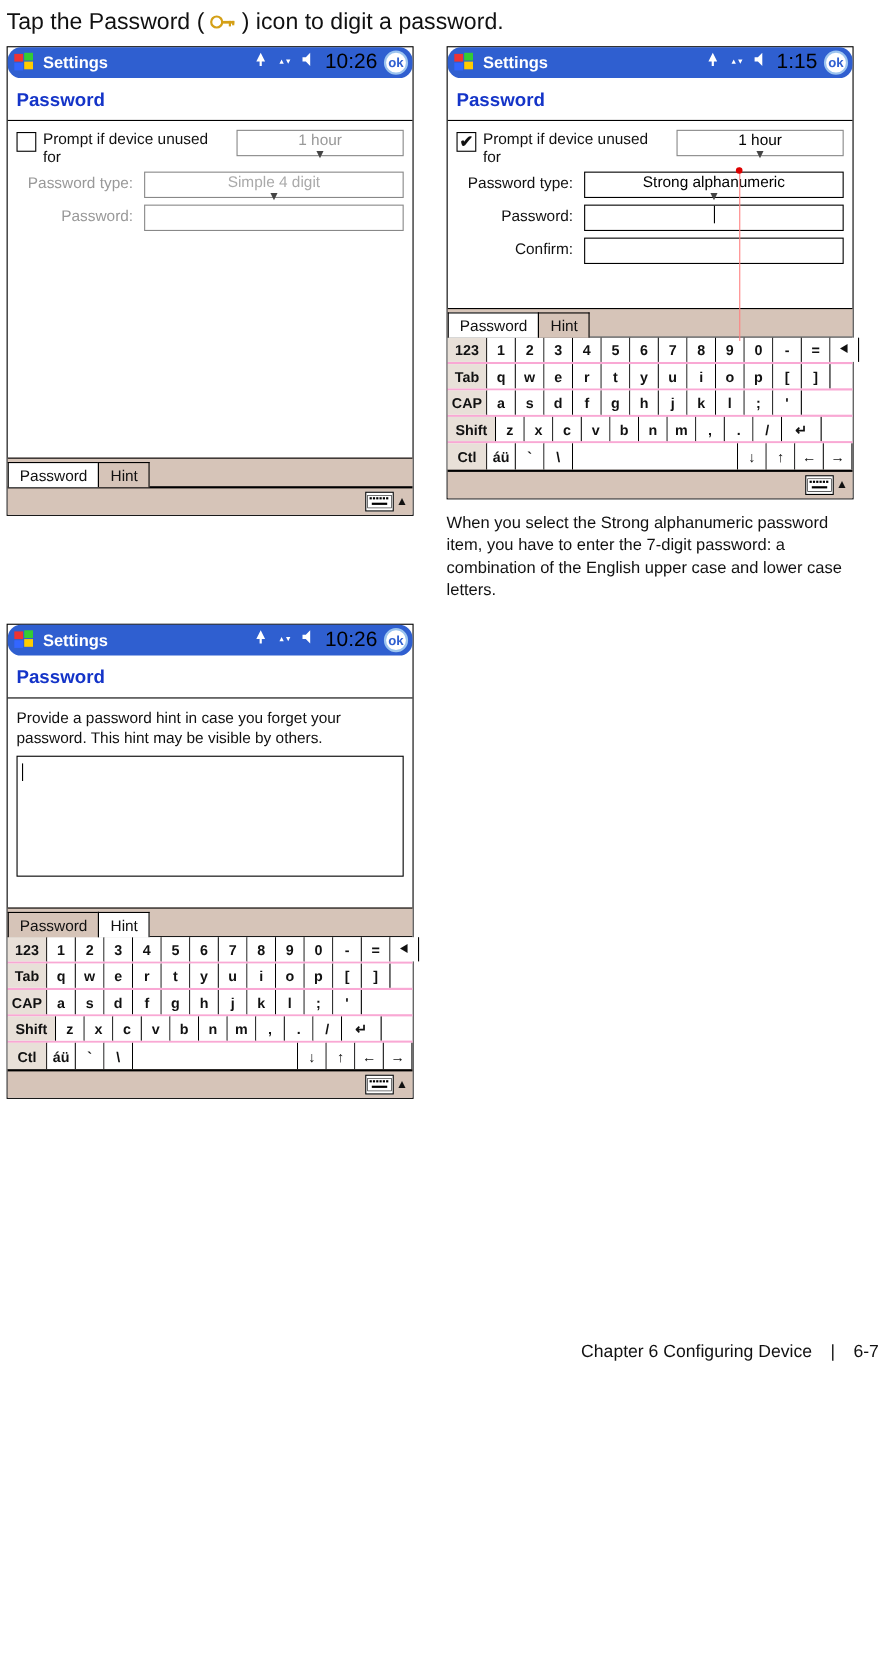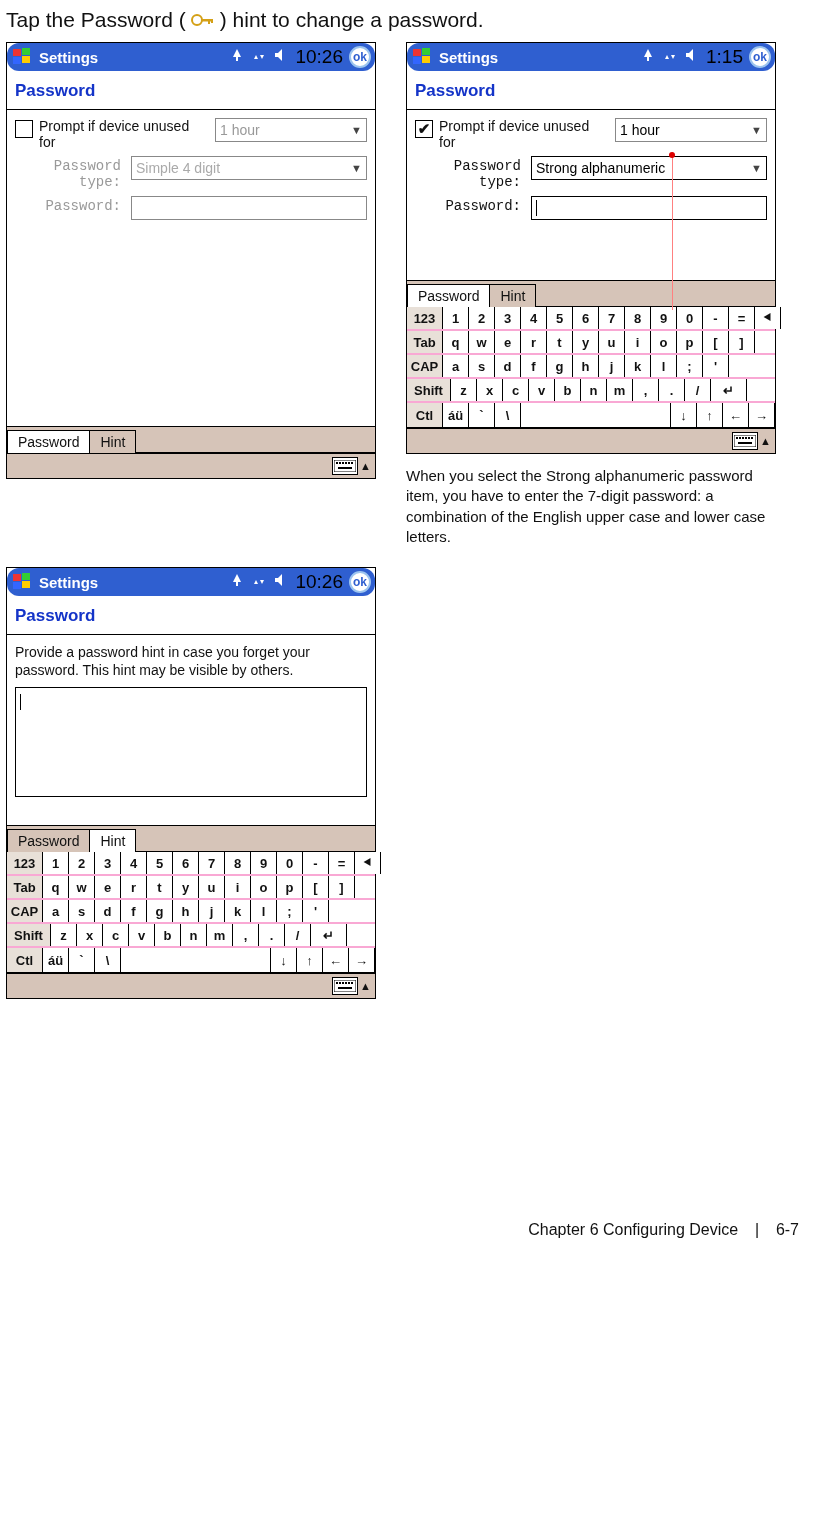--- a/index.html
+++ b/index.html
@@ -84,27 +84,28 @@
     min-height:260px;
   }
   .form-row{display:flex;align-items:flex-start;gap:6px;margin-bottom:6px;}
   .checkbox{
     width:18px;height:18px;border:1px solid #000;background:#fff;
     display:inline-flex;align-items:center;justify-content:center;
     font-size:15px;font-weight:bold;
     flex:0 0 auto;margin-top:2px;
   }
   .label-col{flex:0 0 170px;}
-  .label-right{flex:0 0 110px;text-align:right;padding-right:4px;padding-top:2px;font-family:Liberation Mono, monospace;}
+  .label-right{flex:0 0 110px;text-align:right;padding-right:4px;padding-top:2px;}
   .select, .text-input{
     border:1px solid #888;
     height:24px;background:#fff;
     display:flex;align-items:center;justify-content:space-between;
     padding:0 4px;font-size:14px;
     color:#555;
+    flex-direction:column;
   }
   .text-input{justify-content:flex-start;color:#000;}
   .select .caret{font-size:11px;color:#444;}
   .disabled{color:#999;}
   .disabled .select,.disabled .text-input{color:#aaa;}
   .fill{flex:1;}
   .red-line{
     position:absolute;
     top:42px;bottom:-30px;
     left:265px;width:1px;
@@ -202,21 +203,21 @@
 <div class="intro-line">
   <span>Tap the Password (</span>
   <span class="key-icon">
     <svg viewBox="0 0 26 18">
         <circle cx="7" cy="9" r="5" fill="none" stroke="#d4a017" stroke-width="2"></circle>
         <rect x="11" y="8" width="12" height="2.5" fill="#d4a017"></rect>
         <rect x="18" y="8" width="2" height="5" fill="#d4a017"></rect>
         <rect x="21" y="8" width="2" height="4" fill="#d4a017"></rect>
       </svg>
   </span>
-  <span>) hint to change a password.</span>
+  <span>) icon to digit a password.</span>
 </div>
 
 <div class="row">
 
   <div class="device">
     <div class="titlebar">
       <span class="start-flag">
         <svg viewBox="0 0 22 22">
             <rect x="2" y="3" width="8" height="7" fill="#e33"></rect>
             <rect x="11" y="2" width="8" height="7" fill="#3c3"></rect>
@@ -328,20 +329,24 @@
           <span class="select fill" style="border-color:#000;color:#000">
             <span>Strong alphanumeric</span>
             <span class="caret">▼</span>
           </span>
         </div>
         <div class="form-row">
           <span class="label-right" style="flex:0 0 110px;">Password:</span>
           <span class="text-input fill" style="border-color:#000">
               <span class="cursor"></span>
             </span>
+        </div>
+        <div class="form-row">
+          <span class="label-right" style="flex:0 0 110px;">Confirm:</span>
+          <span class="text-input fill" style="border-color:#000"></span>
         </div>
       </div>
       <div class="tabs">
         <div class="tab active">Password</div>
         <div class="tab">Hint</div>
       </div>
 
       <div class="osk" id="osk-2">
           <div class="osk-row">
             <div class="key kw-m label">123</div>

